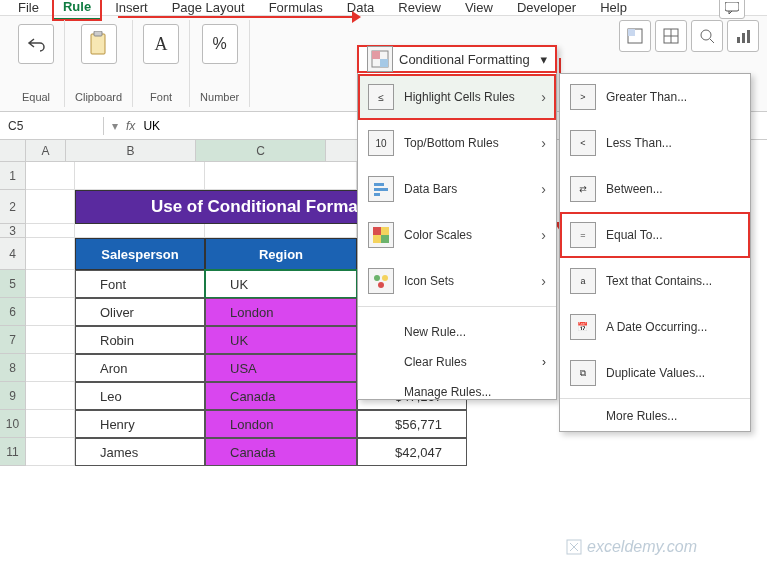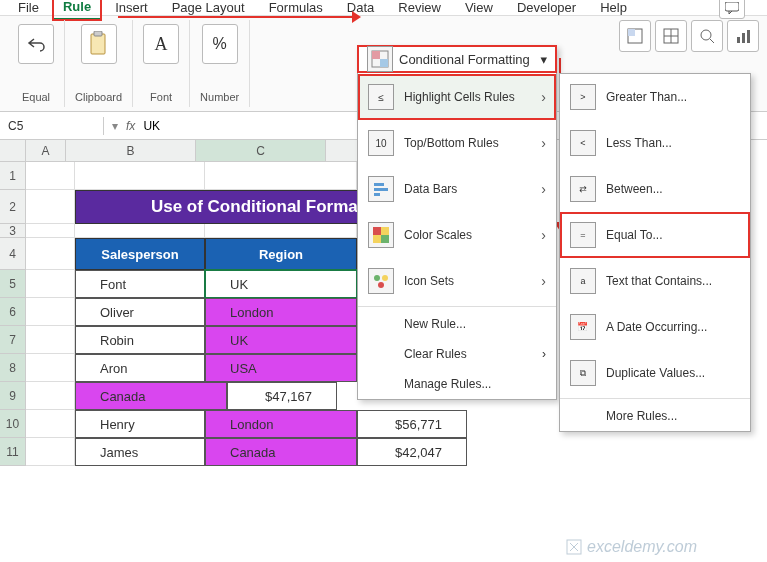--- a/index.html
+++ b/index.html
@@ -39,21 +39,21 @@
 .sel{background:#d946ef}
 .active-cell{outline:2px solid #197b44;outline-offset:-1px;background:#fff}
 .cf-dropdown{position:absolute;top:45px;left:357px;width:200px;background:#fff;border:1px solid #aaa;box-shadow:3px 3px 6px rgba(0,0,0,0.2);z-index:10}
 .cf-btn{position:absolute;top:45px;left:357px;width:200px;height:28px;border:1px solid #888;background:#fff;display:flex;align-items:center;padding:0 8px;gap:6px;font-size:13px;z-index:11;border:2px solid #e4322b}
 .cf-menu{margin-top:28px}
 .cf-row{display:flex;align-items:center;height:46px;padding:0 10px;gap:10px;cursor:pointer;position:relative}
 .cf-row.hl{outline:2px solid #e4322b;outline-offset:-2px;background:#eef3ee}
 .cf-row .chev{margin-left:auto;font-size:14px;color:#555}
 .cf-icon{width:26px;height:26px;border:1px solid #999;background:#f5f5f5;display:flex;align-items:center;justify-content:center;font-size:10px}
 .cf-sep{height:1px;background:#ddd;margin:2px 0}
-.cf-text-row{display:flex;align-items:center;height:30px;padding:0 10px 0 46px;gap:10px;cursor:pointer}
+.cf-text-row{display:flex;align-items:flex-end;height:30px;padding:0 10px 0 46px;gap:10px;cursor:pointer}
 .cf-text-row .chev{margin-left:auto}
 .submenu{position:absolute;top:73px;left:559px;width:192px;background:#fff;border:1px solid #aaa;box-shadow:3px 3px 6px rgba(0,0,0,0.2);z-index:12}
 .sub-row{display:flex;align-items:center;height:46px;padding:0 10px;gap:10px;cursor:pointer}
 .sub-row.hl{outline:2px solid #e4322b;outline-offset:-2px}
 .sub-icon{width:26px;height:26px;border:1px solid #999;background:#f5f5f5;display:flex;align-items:center;justify-content:center;font-size:9px}
 .sub-sep{height:1px;background:#ddd;margin:2px 0}
 .sub-text{padding:8px 10px 8px 46px;cursor:pointer}
 .underline{}
 .arrow-red{position:absolute;z-index:9;pointer-events:none}
 .arrow1{top:16px;left:118px;width:240px;height:2px;background:#e4322b}
@@ -330,20 +330,21 @@
         <div class="cell cD tbl-cell"></div>
       </div>
     <div class="row">
         <div class="cell cA"></div>
         <div class="cell cB tbl-cell">Aron</div>
         <div class="cell cC tbl-cell sel">USA</div>
         <div class="cell cD tbl-cell">$67,876</div>
       </div>
     <div class="row">
         <div class="cell cA"></div>
+        <div class="cell cB tbl-cell">Leo</div>
         <div class="cell cC tbl-cell sel">Canada</div>
         <div class="cell cD tbl-cell">$47,167</div>
       </div>
     <div class="row">
         <div class="cell cA"></div>
         <div class="cell cB tbl-cell">Henry</div>
         <div class="cell cC tbl-cell sel">London</div>
         <div class="cell cD tbl-cell">$56,771</div>
       </div>
     <div class="row">

